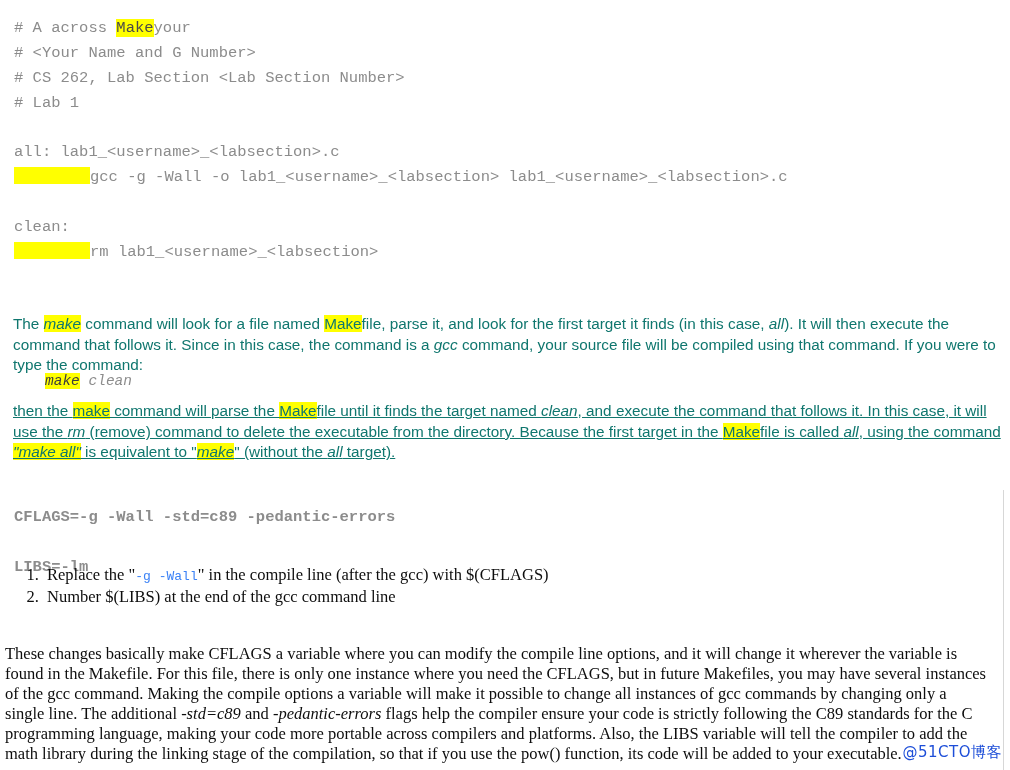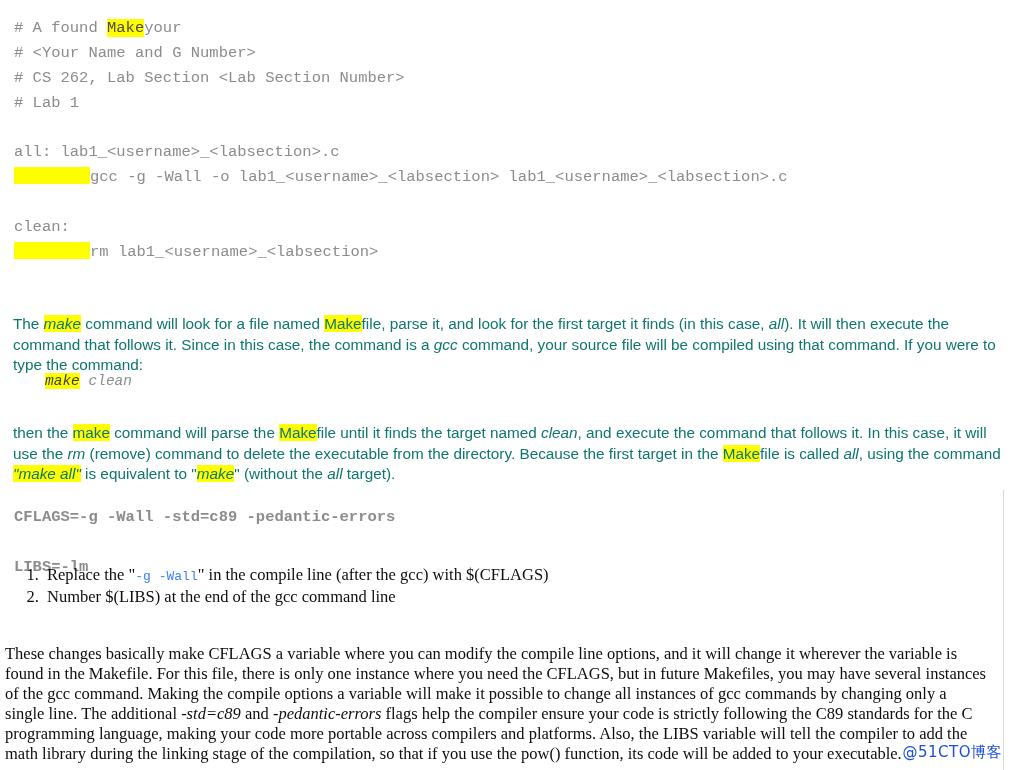--- a/index.html
+++ b/index.html
@@ -75,22 +75,23 @@
 
   #para-make {
     position: absolute;
     left: 13px;
     top: 299px;
     width: 995px;
   }
   #para-clean {
     position: absolute;
     left: 13px;
-    top: 408px;
+    top: 386px;
     width: 995px;
+    text-decoration: underline;
   }
 
   #cmd-make-clean {
     position: absolute;
     left: 45px;
     top: 371px;
     font-family: "Liberation Mono", "DejaVu Sans Mono", monospace;
     font-size: 14.5px;
     line-height: 20px;
     color: #8c8c8c;
@@ -155,21 +156,21 @@
     color: #1d4ed8;
     letter-spacing: 0.5px;
     user-select: none;
   }
 </style>
 </head>
 <body>
 
 <div class="page">
 
-  <div id="makefile-header" class="code-block"><span><span># A found </span><span class="hl">Make</span><span>your</span></span>
+  <div id="makefile-header" class="code-block"><span><span># A across </span><span class="hl">Make</span><span>your</span></span>
 <span># &lt;Your Name and G Number&gt;</span>
 <span># CS 262, Lab Section &lt;Lab Section Number&gt;</span>
 <span># Lab 1</span></div>
 
   <div id="makefile-rules" class="code-block"><span>all: lab1_&lt;username&gt;_&lt;labsection&gt;.c</span>
 <span class="tab-hl"></span><span>gcc -g -Wall -o lab1_&lt;username&gt;_&lt;labsection&gt; lab1_&lt;username&gt;_&lt;labsection&gt;.c</span>
 
 <span>clean:</span>
 <span class="tab-hl"></span><span>rm lab1_&lt;username&gt;_&lt;labsection&gt;</span></div>
 

